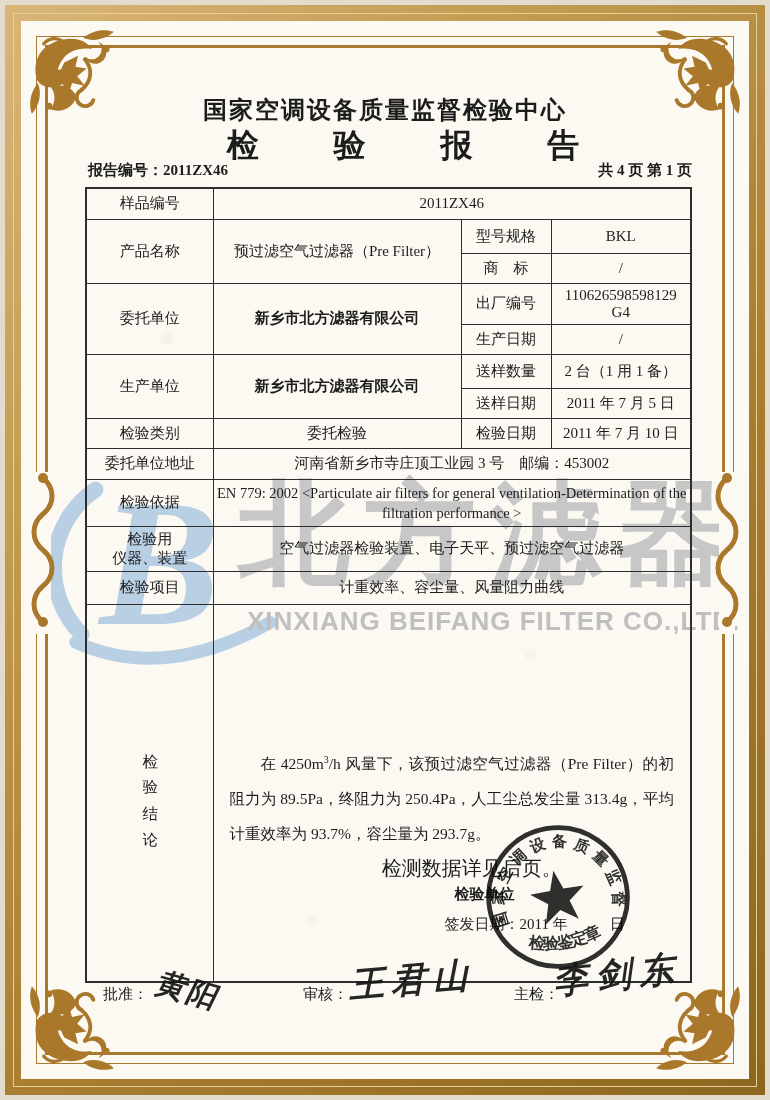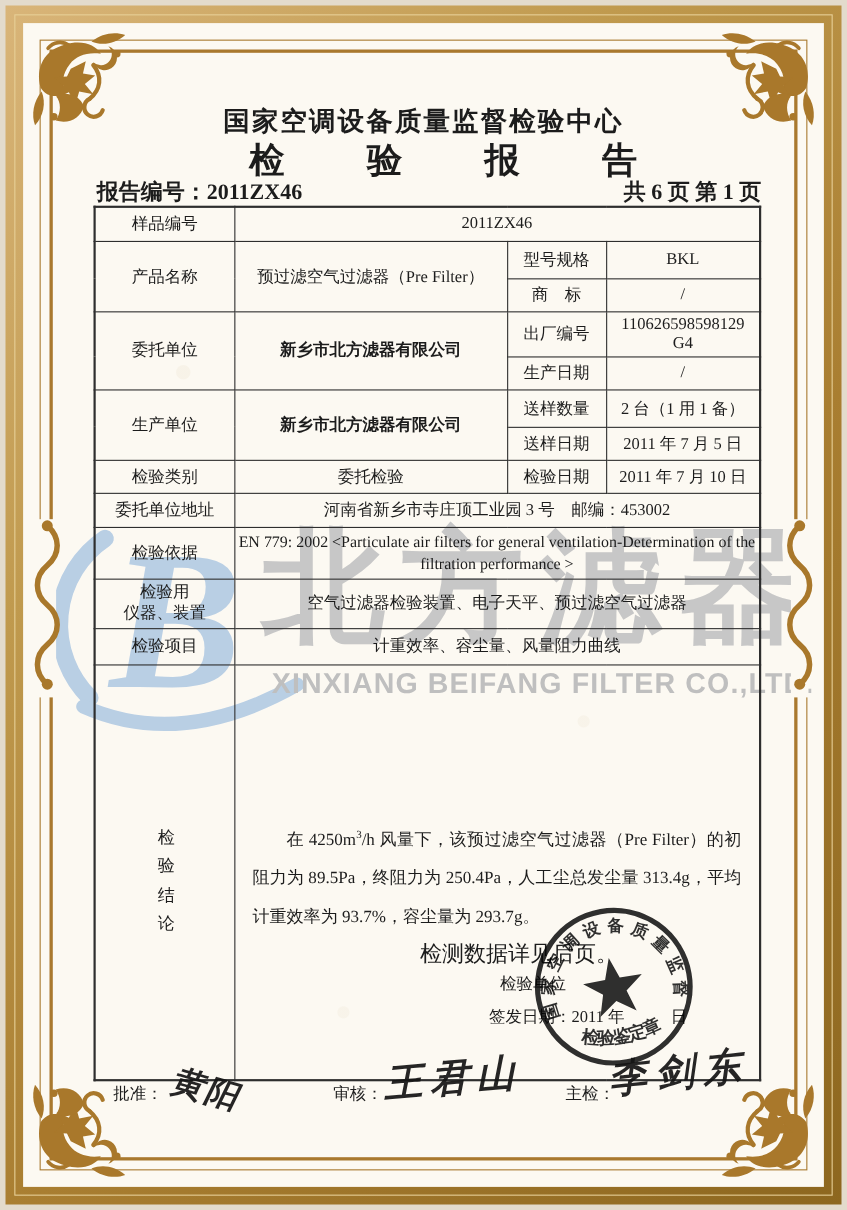--- a/index.html
+++ b/index.html
@@ -23,21 +23,21 @@
   .midscroll{position:absolute;width:34px;height:170px;z-index:4;top:468px;}
   .midscroll.left{left:26px;}
   .midscroll.right{right:26px;transform:scaleX(-1);}
   
   .hdr-org{position:absolute;top:94px;left:0;width:100%;text-align:center;z-index:2;
            font-family:"Liberation Sans","DejaVu Sans",sans-serif;font-weight:700;font-size:24px;letter-spacing:2px;}
   .hdr-title{position:absolute;top:124px;left:0;width:100%;text-align:center;z-index:2;
              font-family:"Liberation Sans","DejaVu Sans",sans-serif;font-weight:700;font-size:32px;}
   .hdr-title span{letter-spacing:33px;display:inline-block;margin-right:-33px;margin-left:36px;}
   .report-row{position:absolute;top:161px;left:88px;width:604px;display:flex;justify-content:space-between;
-              font-size:20px;font-weight:600;z-index:2;}
+              font-size:15px;font-weight:600;z-index:2;}
   
   .wm-logo{position:absolute;left:42px;top:438px;width:238px;height:238px;z-index:0;opacity:.95;}
   .wm-cn{position:absolute;left:238px;top:478px;z-index:0;color:#c7c7c7;
          font-family:"Liberation Sans","DejaVu Sans",sans-serif;font-weight:700;font-size:112px;letter-spacing:14px;line-height:1;}
   .wm-en{position:absolute;left:247px;top:606px;z-index:0;color:#bfbfbf;
          font-family:"Liberation Sans","DejaVu Sans",sans-serif;font-weight:700;font-size:26px;letter-spacing:1px;white-space:nowrap;}
   
   table.rep{position:absolute;left:85px;top:187px;width:605px;border-collapse:collapse;table-layout:fixed;
             z-index:2;font-size:15px;}
   table.rep td{border:1.6px solid #2e2e2e;text-align:center;vertical-align:middle;padding:3px 3px;background:transparent;}
@@ -45,21 +45,21 @@
   td.left-val{text-align:left;padding-left:22px;}
   .bold6{font-weight:600;}
   .en-basis{font-size:14.5px;line-height:20px;padding:2px 6px;}
   .two-line{line-height:19px;}
   
   td.ccell{position:relative;vertical-align:top;padding:0;border-radius:18px;}
   .cpara{margin:42px 13px 0 13px;text-indent:2em;line-height:35px;font-size:15.5px;text-align:justify;}
   .cpara2{margin:0 13px 0 13px;text-indent:2em;line-height:35px;font-size:20px;text-align:center;}
   .sup{vertical-align:super;font-size:10px;}
   .vlabel{writing-mode:vertical-rl;letter-spacing:26px;font-size:15.5px;margin:0 auto;}
-  .unit-label{position:absolute;left:241px;top:280px;font-size:15px;}
+  .unit-label{position:absolute;left:241px;top:280px;font-size:15px;font-weight:bold;}
   .issue-line{position:absolute;left:231px;top:310px;font-size:15px;white-space:nowrap;}
   .issue-suffix{margin-left:42px;}
   .stamp{position:absolute;left:268px;top:216px;width:152px;height:152px;transform:rotate(-10deg);
          opacity:.9;z-index:5;mix-blend-mode:multiply;}
   
   .flabel{position:absolute;font-size:15px;font-weight:400;z-index:2;}
   .sig{position:absolute;font-family:"DejaVu Sans","Liberation Sans",sans-serif;font-weight:700;color:#141414;
        z-index:3;opacity:.92;transform-origin:left center;white-space:nowrap;}
   .sig1{left:158px;top:962px;font-size:30px;transform:rotate(16deg) skewX(-10deg);letter-spacing:2px;}
   .sig2{left:352px;top:962px;font-size:35px;transform:rotate(-5deg) skewX(-16deg);letter-spacing:7px;}
@@ -166,21 +166,21 @@
     <text x="58" y="188" font-size="182" font-weight="bold" font-style="italic" font-family="Liberation Serif, DejaVu Serif, serif" fill="#b6cde4">B</text>
     <path d="M 34,206 Q 124,246 230,186" fill="none" stroke="#b6cde4" stroke-width="13" stroke-linecap="round"></path>
   </svg>
   <div class="wm-cn">北方滤器</div>
   <div class="wm-en">XINXIANG BEIFANG FILTER CO.,LTD.</div>
 
   <div class="hdr-org">国家空调设备质量监督检验中心</div>
   <div class="hdr-title"><span>检 验 报 告</span></div>
   <div class="report-row">
     <span>报告编号：2011ZX46</span>
-    <span>共 6 页 第 1 页</span>
+    <span>共 4 页 第 1 页</span>
   </div>
 
   <table class="rep">
     <colgroup>
         <col style="width:127px">
         <col style="width:248px">
         <col style="width:90px">
         <col style="width:140px">
       </colgroup>
     <tbody>

